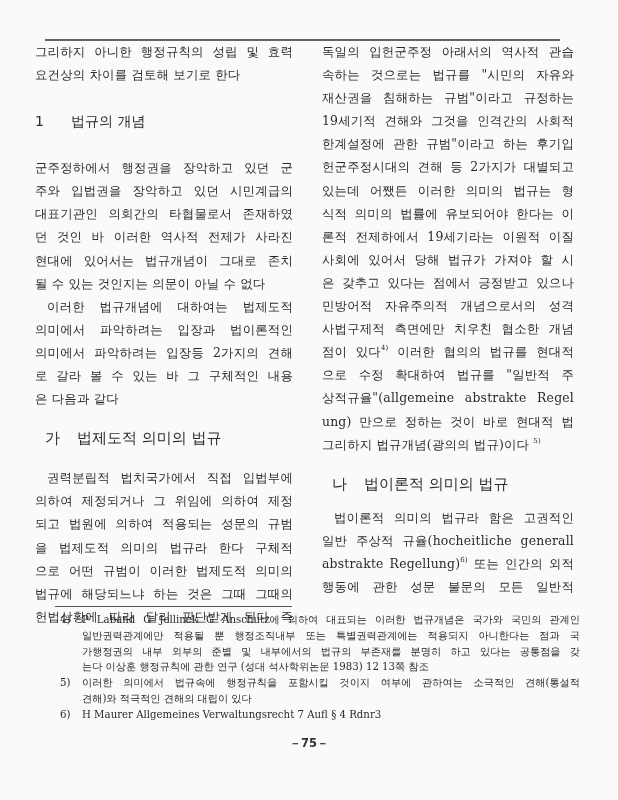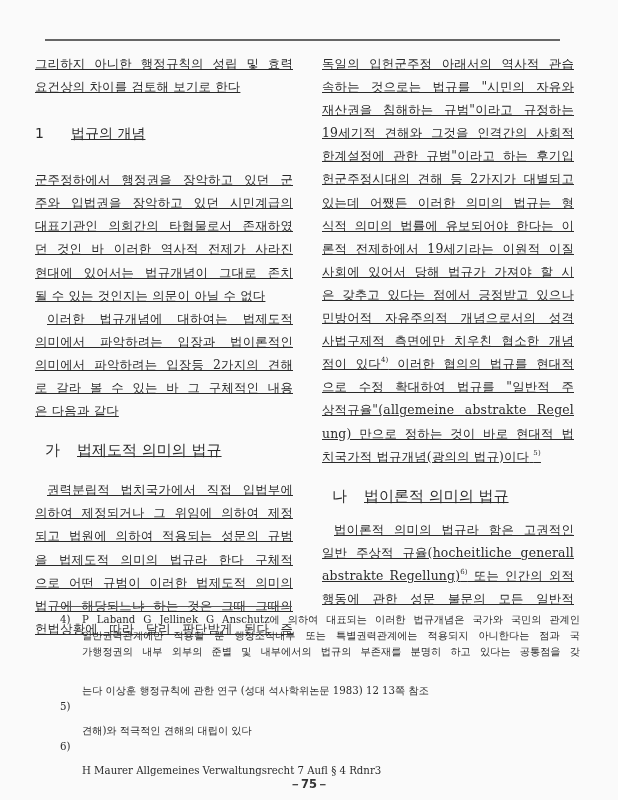--- a/index.html
+++ b/index.html
@@ -4,21 +4,21 @@
 <style>
   html, body { margin:0; padding:0; }
   body {
     width:618px; height:800px; background:#fafafa; position:relative; overflow:hidden;
     font-family: "DejaVu Serif", "Liberation Serif", serif; color:#2a2a2a;
   }
   .top-rule {
     position:absolute; left:45px; top:39px; width:515px; height:2px;
     background:#666;
   }
-  .col { position:absolute; top:52px;text-decoration:underline; }
+  .col { position:absolute; top:40px; }
   .col-left { left:35px; width:258px; }
   .col-right { left:322px; width:252px; }
   .line {
     height:23.1px; line-height:23.1px; font-size:12.4px; white-space:nowrap;
     text-align:justify; text-align-last:justify; letter-spacing:0.2px;
   }
   .line.last { text-align-last:left; }
   .line.indent { padding-left:12px; }
   .gap { height:21px; }
   .gap-sm { height:15px; }
@@ -33,23 +33,23 @@
   }
   .h2 .num { display:inline-block; width:32px; }
   sup { font-size:7px; vertical-align:6px; line-height:0; }
   .fn-rule { position:absolute; left:55px; top:606px; width:237px; height:1px; background:#555; }
   .footnotes { position:absolute; left:60px; top:612px; width:520px; }
   .fn { font-size:10.2px; line-height:15.8px; }
   .fn-row { display:flex; }
   .fn-num { width:22px; flex:none; }
   .fn-body { flex:1; }
   .fn-line { white-space:nowrap; text-align:justify; text-align-last:justify; }
-  .fn-line.last { text-align-last:left;margin-top:24px; }
+  .fn-line.last { text-align-last:left; }
   .page-num {
-    position:absolute; left:0; width:100%; top:777px; text-align:center;
+    position:absolute; left:0; width:100%; top:736px; text-align:center;
     font-family:"DejaVu Sans", "Liberation Sans", sans-serif; font-size:11.5px; font-weight:bold;
     color:#333;
   }
 </style>
 </head>
 <body>
 
 <div class="top-rule"></div>
 
 <div class="col col-left">
@@ -99,21 +99,21 @@
   <div class="line">은 갖추고 있다는 점에서 긍정받고 있으나</div>
   <div class="line">민방어적 자유주의적 개념으로서의 성격</div>
   <div class="line">사법구제적 측면에만 치우친 협소한 개념</div>
   <div class="line">
     <span>점이 있다</span><sup>4)</sup><span> 이러한 협의의 법규를 현대적</span>
   </div>
   <div class="line">으로 수정 확대하여 법규를 "일반적 주</div>
   <div class="line">상적규율"(allgemeine abstrakte Regel</div>
   <div class="line">ung) 만으로 정하는 것이 바로 현대적 법</div>
   <div class="line last">
-    <span>치국가적 법규개념(광의의 법규)이다</span> <sup>5)</sup>
+    <span>그리하지 법규개념(광의의 법규)이다</span> <sup>5)</sup>
   </div>
   <div class="gap-sm"></div>
   <div class="h2">
     <span class="num">나</span><span>법이론적 의미의 법규</span>
   </div>
   <div class="gap-sm" style="height:9px"></div>
   <div class="line indent">법이론적 의미의 법규라 함은 고권적인</div>
   <div class="line">일반 주상적 규율(hocheitliche generall</div>
   <div class="line">
     <span>abstrakte Regellung)</span><sup>6)</sup><span> 또는 인간의 외적</span>
@@ -128,20 +128,21 @@
     <div class="fn-body">
       <div class="fn-line">P Laband G Jellinek G Anschutz에 의하여 대표되는 이러한 법규개념은 국가와 국민의 관계인</div>
       <div class="fn-line">일반권력관계에만 적용될 뿐 행정조직내부 또는 특별권력관계에는 적용되지 아니한다는 점과 국</div>
       <div class="fn-line">가행정권의 내부 외부의 준별 및 내부에서의 법규의 부존재를 분명히 하고 있다는 공통점을 갖</div>
       <div class="fn-line last">는다 이상훈 행정규칙에 관한 연구 (성대 석사학위논문 1983) 12 13쪽 참조</div>
     </div>
   </div>
   <div class="fn fn-row">
     <div class="fn-num">5)</div>
     <div class="fn-body">
+      <div class="fn-line">이러한 의미에서 법규속에 행정규칙을 포함시킬 것이지 여부에 관하여는 소극적인 견해(통설적</div>
       <div class="fn-line last">견해)와 적극적인 견해의 대립이 있다</div>
     </div>
   </div>
   <div class="fn fn-row">
     <div class="fn-num">6)</div>
     <div class="fn-body">
       <div class="fn-line last">H Maurer Allgemeines Verwaltungsrecht 7 Aufl § 4 Rdnr3</div>
     </div>
   </div>
 </div>

